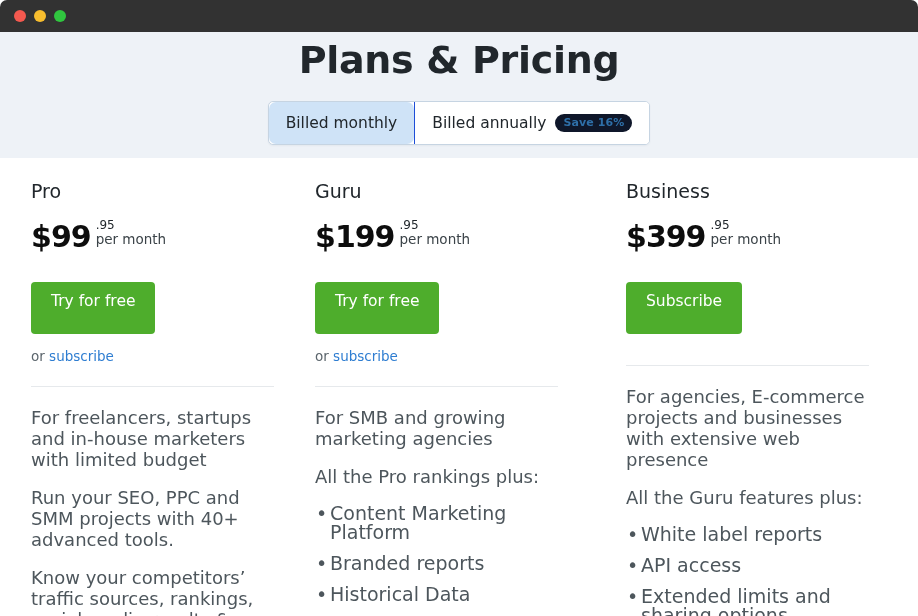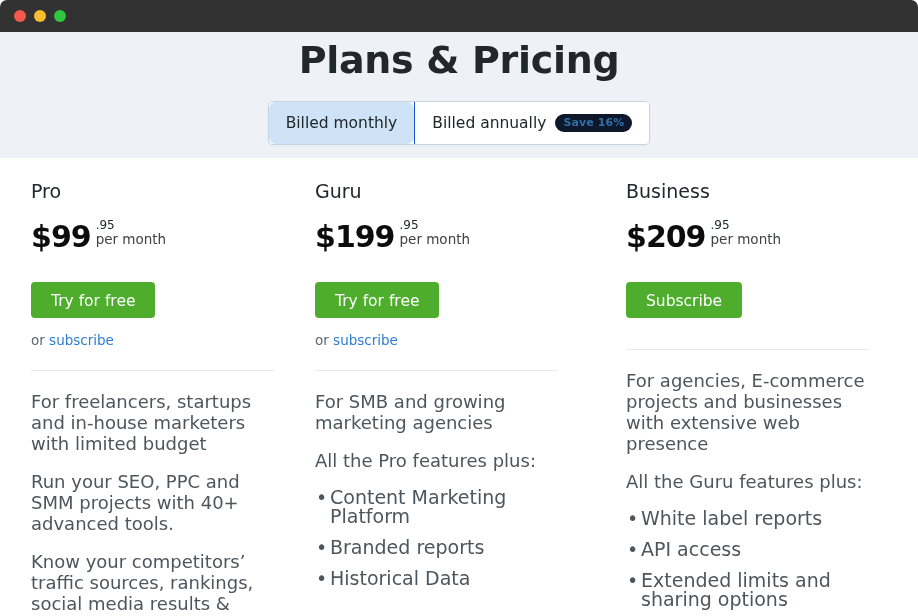--- a/index.html
+++ b/index.html
@@ -162,21 +162,21 @@
   }
 
   .cta {
     display: inline-block;
     background: #4ead2c;
     color: #ffffff;
     border: none;
     border-radius: 4px;
     font-size: 15.5px;
     font-family: inherit;
-    padding: 11px 20px 8px;
+    padding: 11px 20px 24px;
     cursor: pointer;
     line-height: 17px;
   }
 
   .subscribe-line {
     font-size: 13.5px;
     color: #5c666d;
     margin-top: 14px;
     line-height: 16px;
   }
@@ -294,35 +294,35 @@
 
       <button class="cta">Try for free</button>
 
       <div class="subscribe-line">
         <span>or </span><a>subscribe</a>
       </div>
 
       <div class="divider short"></div>
 
       <p class="feat-para">For SMB and growing marketing agencies</p>
-      <p class="feat-para">All the Pro features plus:</p>
+      <p class="feat-para">All the Pro rankings plus:</p>
 
       <ul class="feat-list">
         <li>Content Marketing Platform</li>
         <li>Branded reports</li>
         <li>Historical Data</li>
 
       </ul>
     </div>
 
     <div class="plan">
       <div class="plan-name">Business</div>
 
       <div class="price-row">
-        <span class="price-main"><span>$</span><span>209</span></span>
+        <span class="price-main"><span>$</span><span>399</span></span>
         <span class="price-side">
           <span class="price-cents">.95</span>
           <span class="price-period">per month</span>
         </span>
       </div>
 
       <button class="cta">Subscribe</button>
 
       <div class="spacer-block"></div>
       <div class="divider biz"></div>

